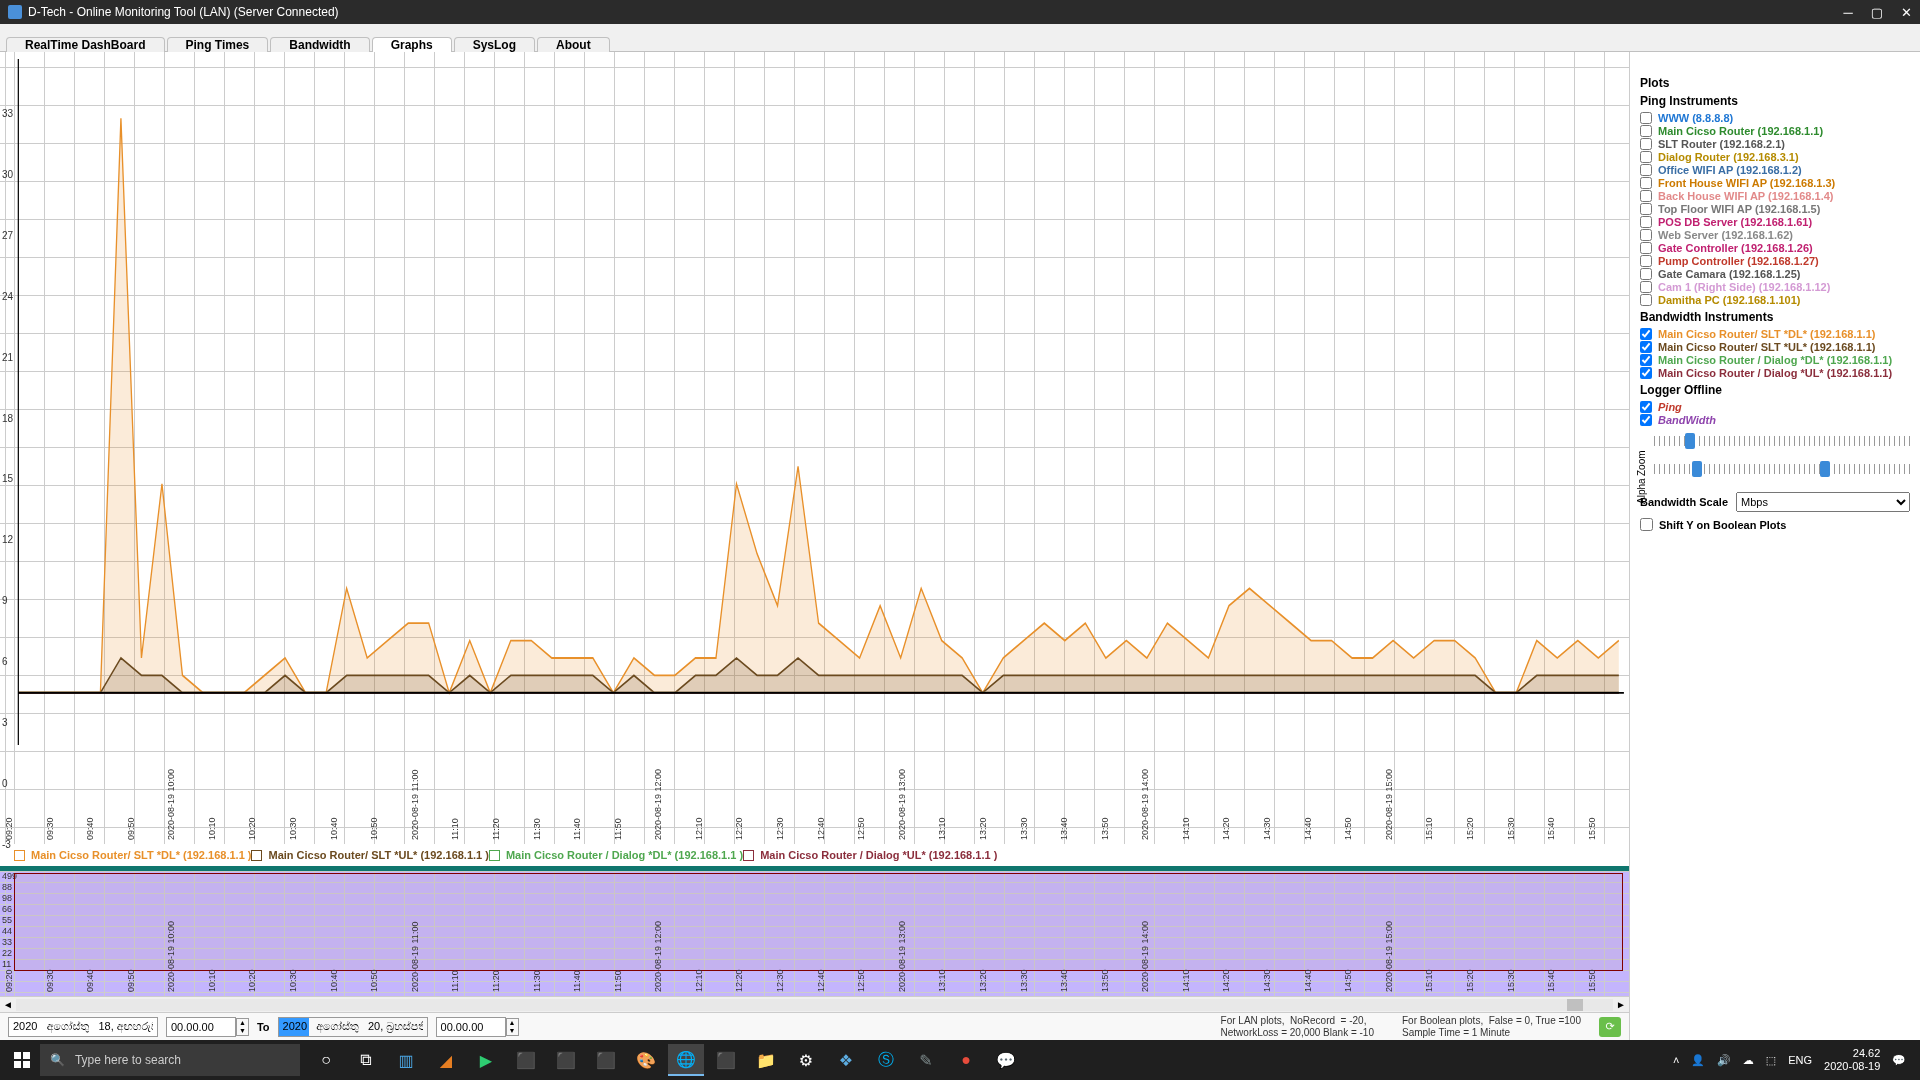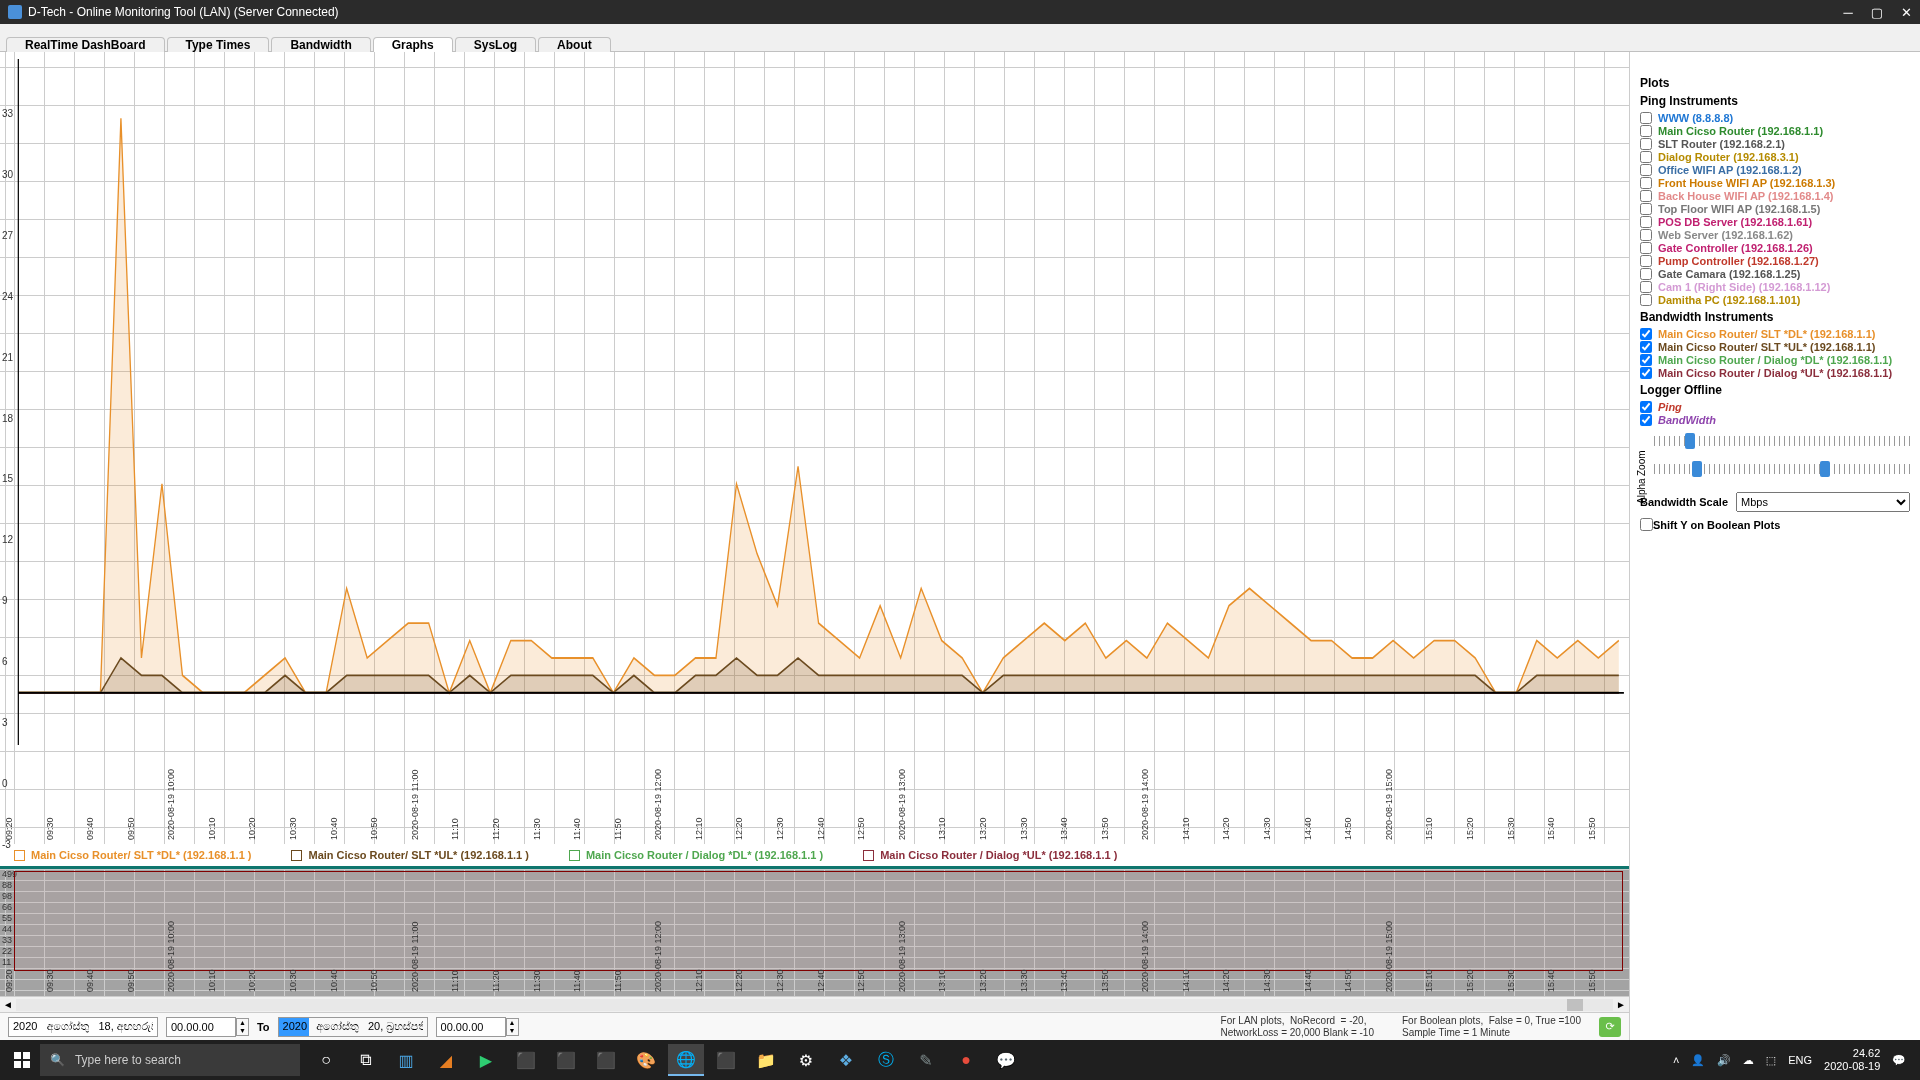--- a/index.html
+++ b/index.html
@@ -30,26 +30,26 @@
   background-position: 14px 0, 0 15px;
 }
 .chart-main svg { position: absolute; inset: 0; width: 100%; height: 100%; }
 .y-ticks { position: absolute; left: 2px; top: 0; bottom: 0; font-size: 10px; color: #333; }
 .y-ticks div { position: absolute; transform: translateY(-50%); }
 .x-ticks { position: absolute; left: 14px; right: 0; bottom: 0; height: 70px; font-size: 9px; color: #333; }
 .x-ticks .xt { position: absolute; bottom: 4px; transform: rotate(-90deg) translateX(0); transform-origin: left bottom; white-space: nowrap; }
 .x-ticks .xtlong { position: absolute; bottom: 4px; transform: rotate(-90deg); transform-origin: left bottom; white-space: nowrap; font-size: 9px; }
 
 
-.legend-row { height: 22px; display: flex; align-items: center; gap: 40px; padding: 0 14px; font-size: 11px; font-weight: 600; }
+.legend-row { height: 22px; display: flex; align-items: center; padding: 0 14px; font-size: 11px; font-weight: 600; }
 .legend-item { display: flex; align-items: center; gap: 6px; }
 .legend-box { width: 11px; height: 11px; border: 1px solid; }
 
 
-.chart-mini { height: 130px; position: relative; background: #a3a3a3; border-top: 3px solid #0f766e; }
+.chart-mini { height: 130px; position: relative; background: #c4b5fd; border-top: 5px solid #0f766e; }
 .chart-mini .mini-grid { position: absolute; inset: 0;
   background-image:
     repeating-linear-gradient(to right, #ccc 0, #ccc 1px, transparent 1px, transparent 30px),
     repeating-linear-gradient(to bottom, #ccc 0, #ccc 1px, transparent 1px, transparent 11px);
   background-position: 14px 0, 0 0;
 }
 .chart-mini .mini-y { position: absolute; left: 2px; top: 0; font-size: 9px; color: #333; line-height: 11px; }
 .chart-mini .sel-rect { position: absolute; top:2px; bottom:25px; left:14px; right:6px; border:1px solid #800000; background: rgba(200,160,160,0.15); }
 .mini-legend { height: 22px; display: flex; align-items: center; gap: 40px; padding: 0 14px; font-size: 11px; font-weight: 600; }
 
@@ -74,21 +74,21 @@
 .plot-item { display: flex; align-items: center; gap: 6px; margin: 1px 0; font-weight: 600; }
 .plot-item input { width: 12px; height: 12px; }
 .slider-track { height: 10px; background: repeating-linear-gradient(to right, #999 0, #999 1px, transparent 1px, transparent 5px); position: relative; margin: 10px 0 18px; }
 .slider-thumb { position: absolute; top: -3px; width: 10px; height: 16px; background: #3a8ad8; border-radius: 2px; }
 .slider-label { position: absolute; font-size: 10px; transform: rotate(-90deg); transform-origin: left top; left: -4px; top: 40px; }
 .slider-wrap { position: relative; padding-left: 14px; }
 
 .bw-scale { display: flex; align-items: center; gap: 8px; font-size: 11px; font-weight: 700; margin-top: 4px; }
 .bw-scale select { flex: 1; font-size: 11px; height: 20px; }
 
-.bool-shift { display: flex; align-items: center; font-size: 11px; font-weight: 600; margin-top: 6px; }
+.bool-shift { display: flex; align-items: center; gap: 6px; font-size: 11px; font-weight: 600; margin-top: 6px; }
 
 
 .taskbar { height: 40px; background: #1f1f1f; display: flex; align-items: center; padding: 0 4px; color: #fff; font-size: 12px; }
 .taskbar .start { width: 36px; height: 32px; display: flex; align-items: center; justify-content: center; }
 .taskbar .start svg { width: 16px; height: 16px; }
 .taskbar .search { flex: 0 0 260px; height: 32px; background: #3a3a3a; display: flex; align-items: center; padding: 0 10px; color: #ccc; gap: 10px; }
 .taskbar .apps { display: flex; align-items: center; gap: 4px; margin-left: 8px; }
 .taskbar .app { width: 36px; height: 32px; display: flex; align-items: center; justify-content: center; font-size: 16px; }
 .taskbar .app.active { background: #444; border-bottom: 2px solid #76b9ed; }
 .taskbar .tray { margin-left: auto; display: flex; align-items: center; gap: 12px; padding-right: 10px; font-size: 11px; }
@@ -102,21 +102,21 @@
   <span>D-Tech - Online Monitoring Tool (LAN) (Server Connected)</span>
   <div class="controls">
     <span>─</span>
     <span>▢</span>
     <span>✕</span>
   </div>
 </div>
 
 <div class="tabs" id="tabstrip">
     <div class="tab inactive">RealTime DashBoard</div>
-    <div class="tab inactive">Type Times</div>
+    <div class="tab inactive">Ping Times</div>
     <div class="tab inactive">Bandwidth</div>
     <div class="tab">Graphs</div>
     <div class="tab inactive">SysLog</div>
     <div class="tab inactive">About</div>
   </div>
 
 <div class="main">
   <div class="chart-area">
     <div class="chart-main" id="mainchart">
       <div class="chart-grid"></div>

